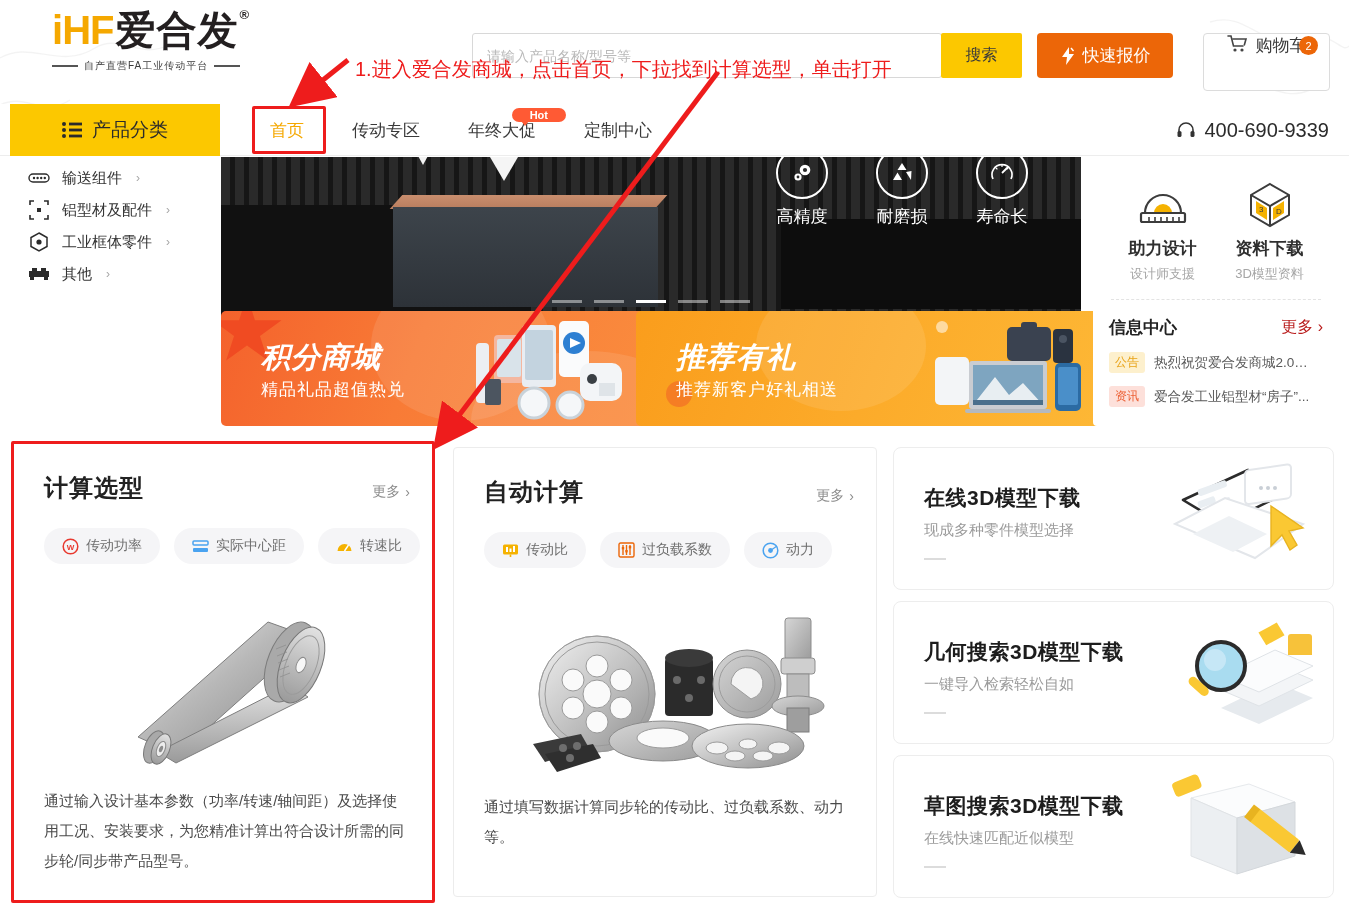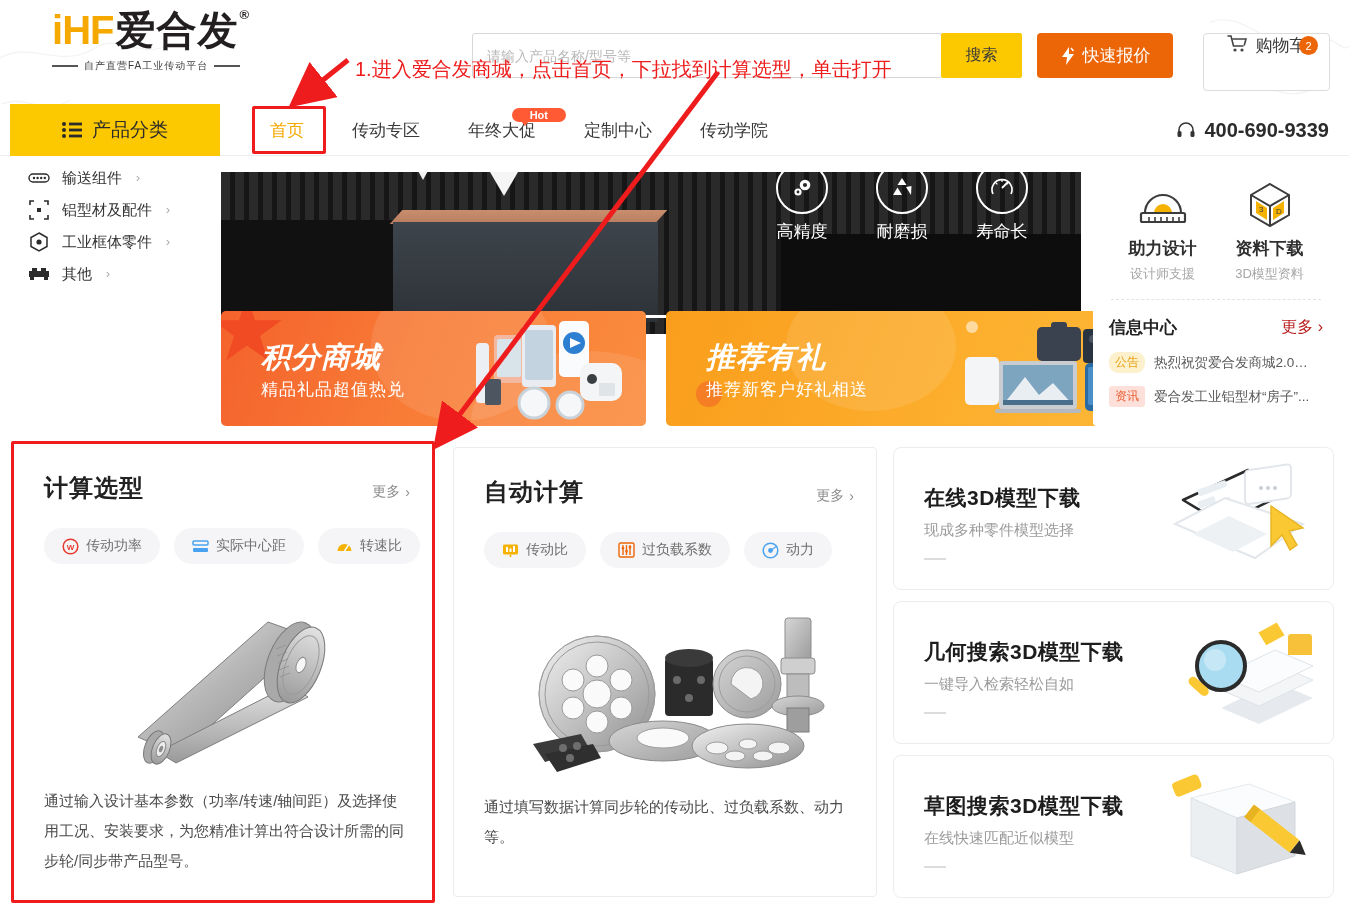--- a/index.html
+++ b/index.html
@@ -47,51 +47,51 @@
   .nav-cat { position:absolute; left:10px; top:0; width:210px; height:52px; background:#fcc800;
      display:flex; align-items:center; justify-content:center; gap:10px; font-size:19px; color:#2b2b2b; cursor:pointer;}
   .nav-items { position:absolute; left:246px; top:0; height:52px; display:flex; align-items:center; gap:0; }
   .nav-item { position:relative; height:52px; display:flex; align-items:center; padding:0 24px;
      font-size:17px; color:#3a3a3a; cursor:pointer; white-space:nowrap;}
   .nav-item.active { color:#f5a800; }
   .hot-badge { position:absolute; right:-6px; top:4px; background:#ff5a34; color:#fff;
      font-size:11px; padding:1px 18px; border-radius:9px; font-weight:bold; }
   .hot-badge::after{content:"";position:absolute;left:9px;bottom:-4px;border-left:4px solid transparent;border-right:4px solid transparent;border-top:5px solid #ff5a34;}
   .nav-tel { position:absolute; right:20px; top:0; height:52px; display:flex; align-items:center;
-     gap:8px; font-size:20px; font-weight:bold; color:#2b2b2b; }
+     gap:8px; font-size:20px; font-weight:normal; color:#2b2b2b; }
 
   
   .cat-panel { position:absolute; left:10px; top:157px; width:211px; height:111px;
      background:#fff; padding:0 18px; }
   .cat-row { display:flex; align-items:center; gap:12px; height:auto; margin-top:10px; font-size:15px; color:#333;}
   .cat-row .ci { width:22px; height:22px; display:flex; align-items:center; justify-content:center; }
   .cat-chev { color:#a7a7a7; font-size:12px; margin-left:2px;}
 
   
   .cat-panel-full { position:absolute; left:10px; top:157px; width:211px; height:111px; background:#fff;}
 
   
-  .banner { position:absolute; left:221px; top:172px; width:860px; height:162px; overflow:hidden; }
+  .banner { position:absolute; left:221px; top:157px; width:860px; height:162px; overflow:hidden; }
   .banner-bg { position:absolute; inset:0; background:
       repeating-linear-gradient(90deg,#2a2a2a 0px,#2a2a2a 9px,#161616 9px,#161616 14px);}
   .banner-block { position:absolute; background:linear-gradient(180deg,#3d444b,#2d3238); }
   .banner-top { position:absolute; background:linear-gradient(180deg,#c98e6e,#b87d5e); }
   .feat-row { position:absolute; right:44px; top:-10px; display:flex; gap:30px; }
   .feat { width:70px; text-align:center; color:#fff; }
   .feat-c { width:52px; height:52px; border:2px solid #fff; border-radius:50%; margin:0 auto 6px;
      display:flex; align-items:center; justify-content:center; }
   .feat-t { font-size:17px; }
   .dots { position:absolute; left:50%; transform:translateX(-50%); bottom:16px; display:flex; gap:12px;}
   .dot { width:30px; height:3px; background:rgba(255,255,255,.45); }
   .dot.on { background:#fff; }
 
   
   .promo { position:absolute; top:311px; height:115px; border-radius:5px; overflow:hidden; color:#fff; }
   .promo-a { left:221px; width:425px; background:linear-gradient(110deg,#f4622c 0%,#f87b36 45%,#fa8c3e 100%); }
-  .promo-b { left:666px; width:477px; background:linear-gradient(110deg,#fa9d1c 0%,#fcab2a 50%,#fdb836 100%); }
+  .promo-b { left:636px; width:477px; background:linear-gradient(110deg,#fa9d1c 0%,#fcab2a 50%,#fdb836 100%); }
   .promo-t1 { position:absolute; left:40px; top:27px; font-size:29px; font-weight:bold; font-style:italic; letter-spacing:1px;}
   .promo-t2 { position:absolute; left:40px; top:67px; font-size:17px; letter-spacing:1px;}
   .promo-star { position:absolute; left:-10px; top:-16px; width:72px; height:72px; background:#f04b22;
      clip-path: polygon(50% 0%,61% 35%,98% 35%,68% 57%,79% 91%,50% 70%,21% 91%,32% 57%,2% 35%,39% 35%); }
   .promo-blob { position:absolute; border-radius:50%; background:rgba(255,255,255,.10); }
   .promo-img { position:absolute; right:14px; bottom:4px; width:170px; height:105px; }
 
   
   .card { position:absolute; background:#fff; border:1px solid #ececec; border-radius:4px; }
   .card-a { left:11px; top:441px; width:424px; height:462px; border:3px solid #ee1c1c; border-radius:2px;}
@@ -121,21 +121,21 @@
   .rs-item { width:100px; text-align:center; cursor:pointer;}
   .rs-ico { height:56px; display:flex; align-items:center; justify-content:center;}
   .rs-t { font-size:17px; color:#2f2f2f; margin-top:4px; font-weight:bold;}
   .rs-s { font-size:13px; color:#a6a6a6; margin-top:5px;}
   .rs-sep { border-top:1px dashed #e3e3e3; margin:16px 2px 0; }
   .rs-head { display:flex; align-items:center; justify-content:space-between; margin-top:16px;}
   .rs-head-t { font-size:17px; font-weight:bold; color:#222;}
   .rs-head-m { font-size:16px; color:#b91c1c; cursor:pointer;}
   .news-row { display:flex; align-items:center; gap:9px; margin-top:13px; font-size:13.5px; color:#5a5a5a; cursor:pointer;}
   .tag { font-size:12px; padding:2px 6px; border-radius:3px; white-space:nowrap;}
-  .tag-y { background:#fdf0cd; color:#e8a317;border-radius:9px; }
+  .tag-y { background:#fdf0cd; color:#e8a317; }
   .tag-r { background:#fde0da; color:#ec6035; }
   .news-txt { overflow:hidden; text-overflow:ellipsis; white-space:nowrap; max-width:160px;}
 
   
   .anno-text { position:absolute; left:355px; top:56px; font-size:20px; color:#ee1c1c; white-space:nowrap; font-weight:500;}
   .anno-svg { position:absolute; inset:0; pointer-events:none; }
   .nav-highlight { position:absolute; left:252px; top:106px; width:74px; height:48px; border:3px solid #ee1c1c; border-radius:2px;}
   .bg-strip { position:absolute; left:0; top:157px; width:1349px; height:756px; background:#f5f5f5; z-index:-1;}
 </style>
 </head>
@@ -214,23 +214,20 @@
       </div>
       <div class="nav-item">
         <span>传动专区</span>
       </div>
       <div class="nav-item">
         <span>年终大促</span>
         <span class="hot-badge">Hot</span>
       </div>
       <div class="nav-item">
         <span>定制中心</span>
-      </div>
-      <div class="nav-item">
-        <span>传动学院</span>
       </div>
     </div>
 
     <div class="nav-tel">
       <svg width="20" height="20" viewBox="0 0 20 20">
         <path d="M3 12 V10 a7 7 0 0 1 14 0 v2" stroke="#333" stroke-width="1.6" fill="none"></path>
         <rect x="1.5" y="11" width="4" height="6" rx="1.6" fill="#333"></rect>
         <rect x="14.5" y="11" width="4" height="6" rx="1.6" fill="#333"></rect>
       </svg>
       <span>400-690-9339</span>

